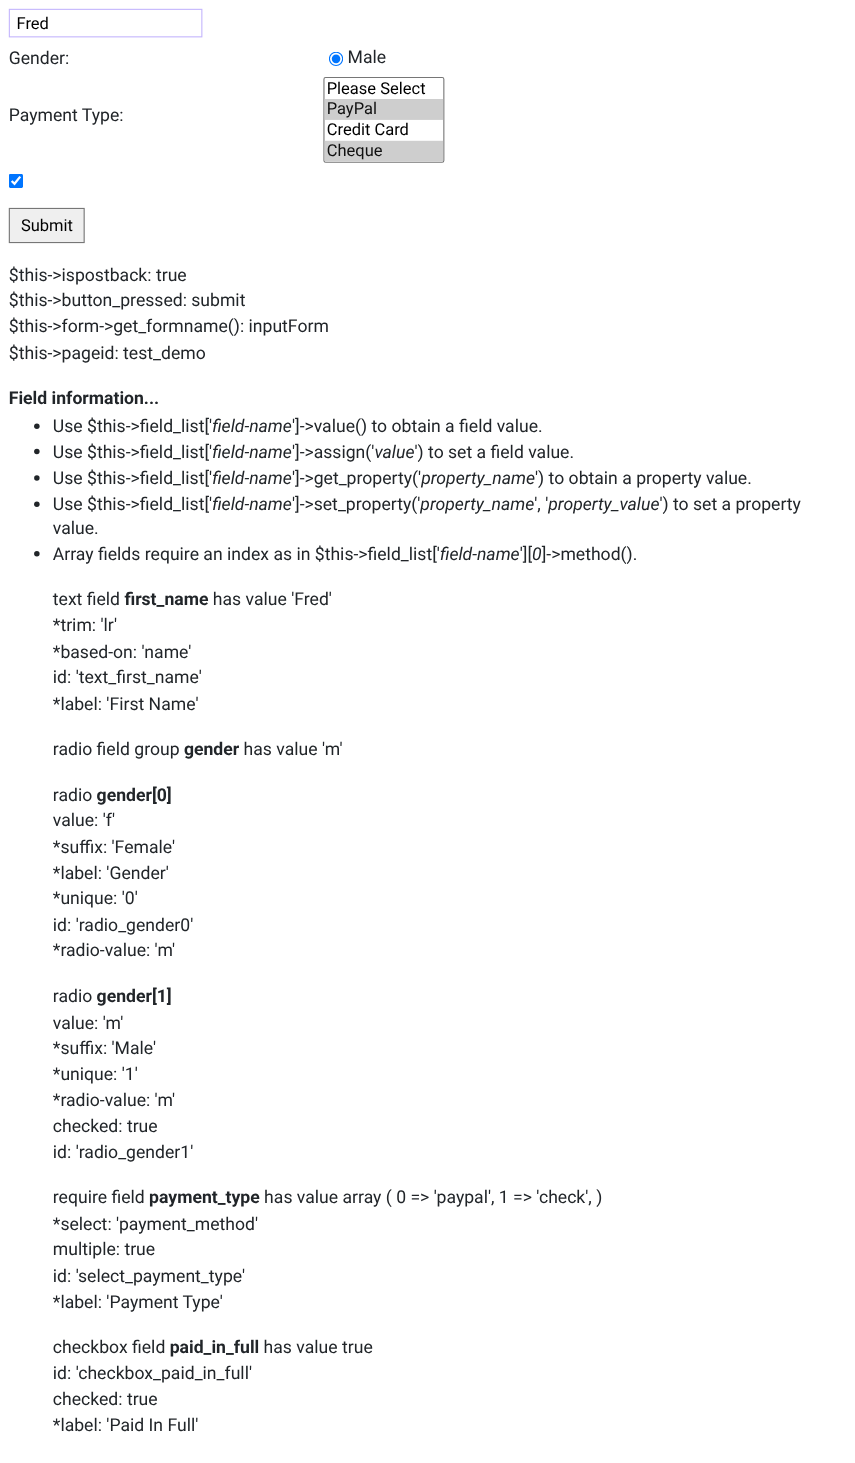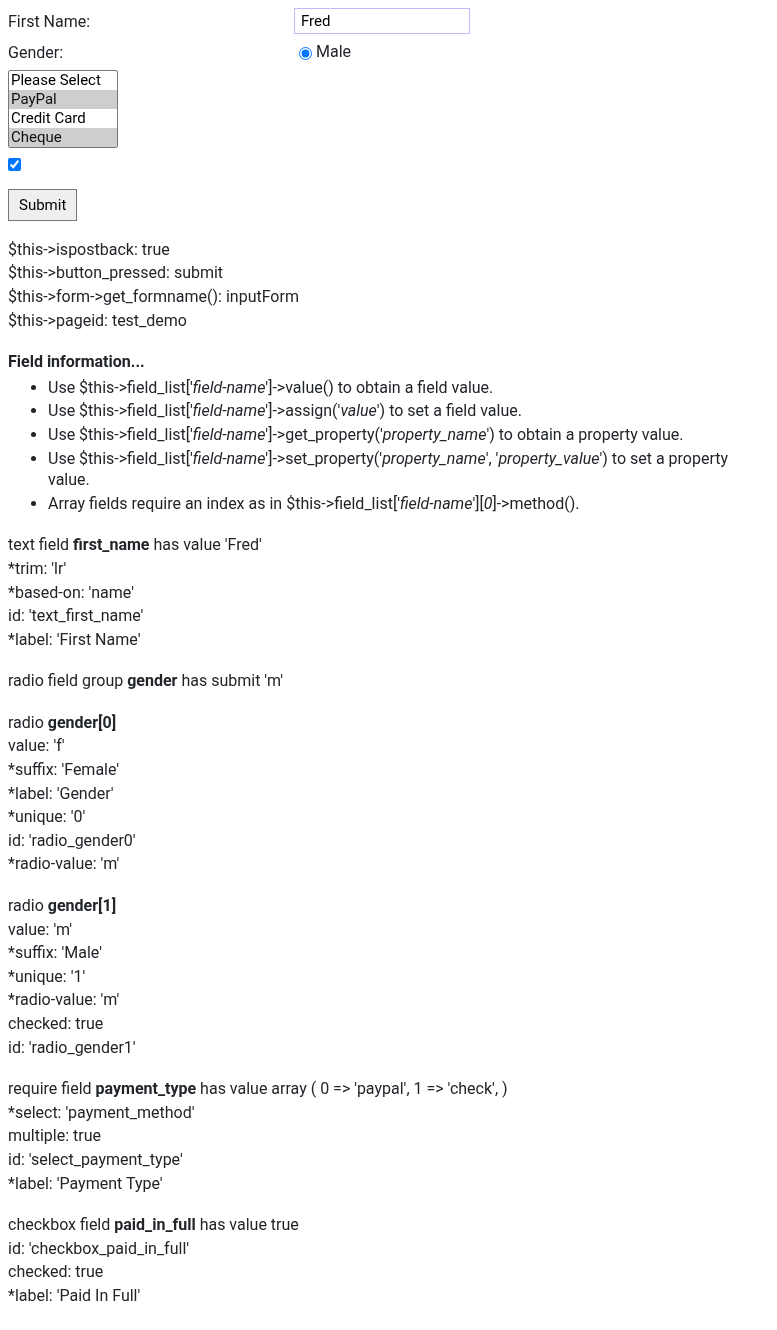--- a/index.html
+++ b/index.html
@@ -56,46 +56,46 @@
     cursor: pointer;
     margin-top: 6px;
     margin-bottom: 18px;
   }
   .debug-line { margin-bottom: 2px; }
   .section-gap { height: 18px; }
   .bold { font-weight: 700; }
   ul.info { margin: 4px 0 0 0; padding-left: 40px; }
   ul.info li { margin-bottom: 2px; }
   .italic { font-style: italic; margin-top: 16px; }
-  .block { margin-bottom: 2px; }
+  .block { margin-bottom: 2px; margin-left: 40px; }
 </style>
 </head>
 <body>
 
 
 
 
 <div class="form-row">
-  <div class="form-label">First Name:</div>
   <div class="form-field">
     <input type="text" value="Fred" style="">
   </div>
 </div>
 
 <div class="form-row">
   <div class="form-label">Gender:</div>
   <div class="form-field radio-group">
     <label class="radio-item">
       <input type="radio" name="gender" checked="" style="">
       <span>Male</span>
     </label>
   </div>
 </div>
 
 <div class="form-row top">
+  <div class="form-label" style="padding-top:24px">Payment Type:</div>
   <div class="form-field">
     <select multiple="" size="4">
       <option>Please Select</option>
       <option selected="">PayPal</option>
       <option>Credit Card</option>
       <option selected="">Cheque</option>
     </select>
   </div>
 </div>
 
@@ -143,21 +143,21 @@
 </div>
 <div class="block">*trim: 'lr'</div>
 <div class="block">*based-on: 'name'</div>
 <div class="block">id: 'text_first_name'</div>
 <div class="block">*label: 'First Name'</div>
 
 <div class="section-gap"></div>
 
 
 <div class="block">
-  <span>radio field group </span><span class="bold">gender</span><span> has submit 'm'</span>
+  <span>radio field group </span><span class="bold">gender</span><span> has value 'm'</span>
 </div>
 
 <div class="section-gap"></div>
 
 
 <div class="block">
   <span>radio </span><span class="bold">gender[0]</span>
 </div>
 <div class="block">value: 'f'</div>
 <div class="block">*suffix: 'Female'</div>

